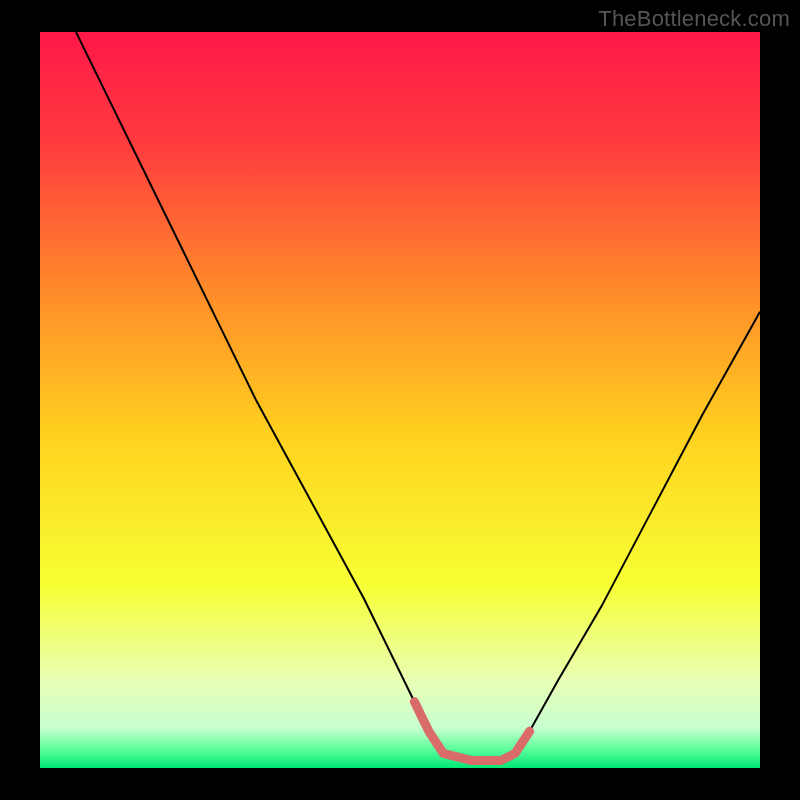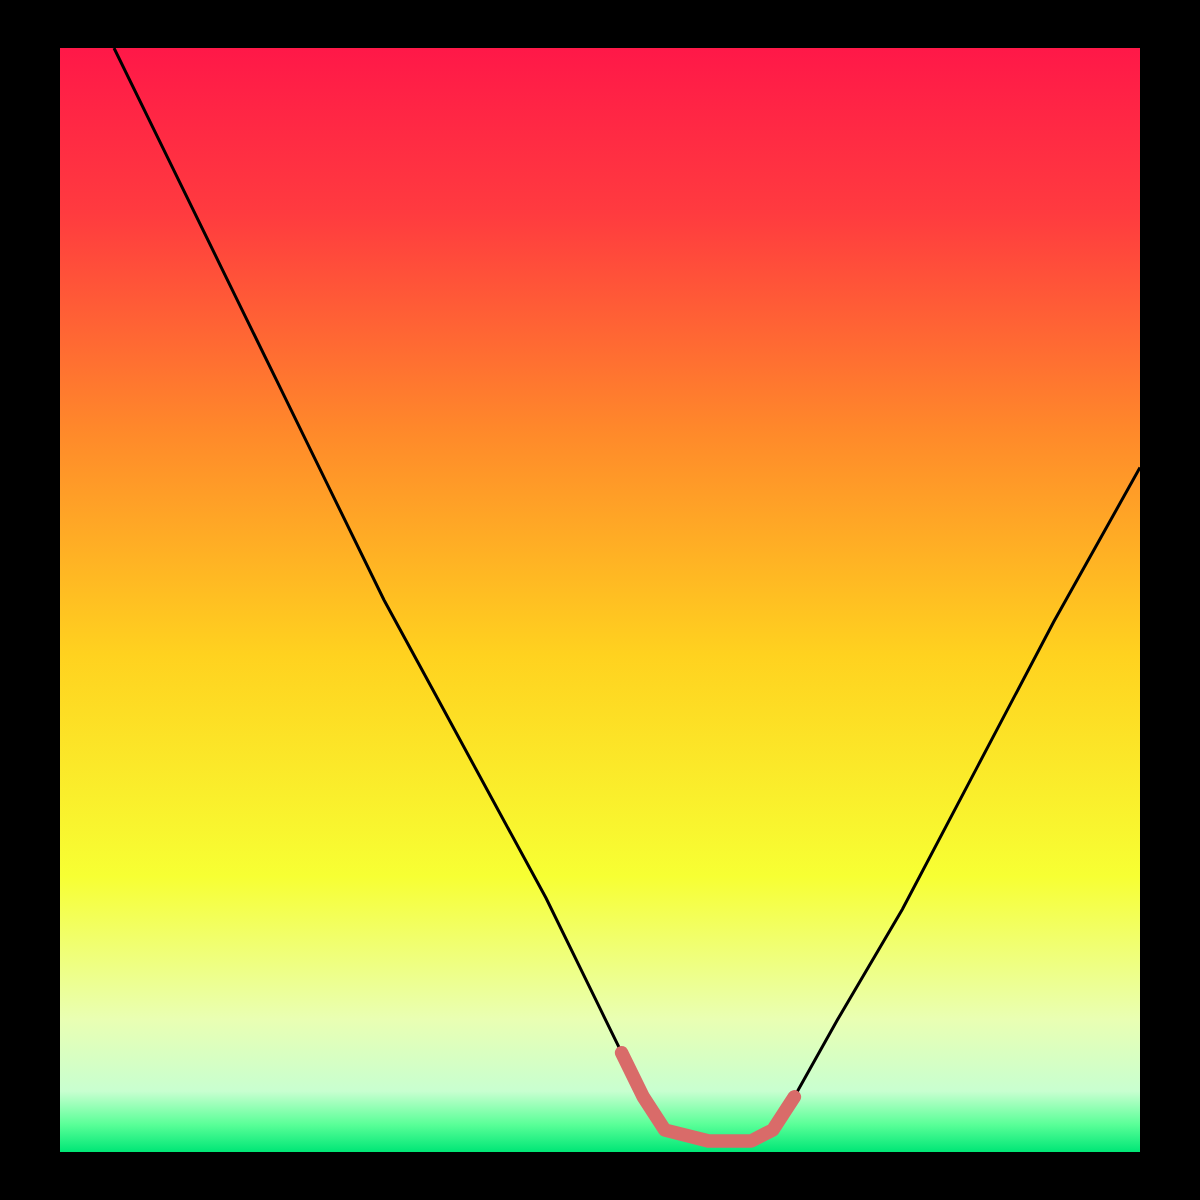--- a/index.html
+++ b/index.html
@@ -38,20 +38,21 @@
     width: 100%;
     height: 100%;
     display: block;
   }
 </style>
 </head>
 <body>
 
 <div class="frame">
 
+  <div class="watermark">TheBottleneck.com</div>
 
   <div class="plot-area">
     <svg viewBox="0 0 720 736" preserveAspectRatio="none">
       <defs>
         <linearGradient id="bg-grad" x1="0" y1="0" x2="0" y2="1">
         <stop offset="0%" stop-color="#ff1848"></stop>
             <stop offset="15%" stop-color="#ff3b3f"></stop>
             <stop offset="35%" stop-color="#ff8a2a"></stop>
             <stop offset="55.00000000000001%" stop-color="#ffd21f"></stop>
             <stop offset="75%" stop-color="#f7ff33"></stop>

